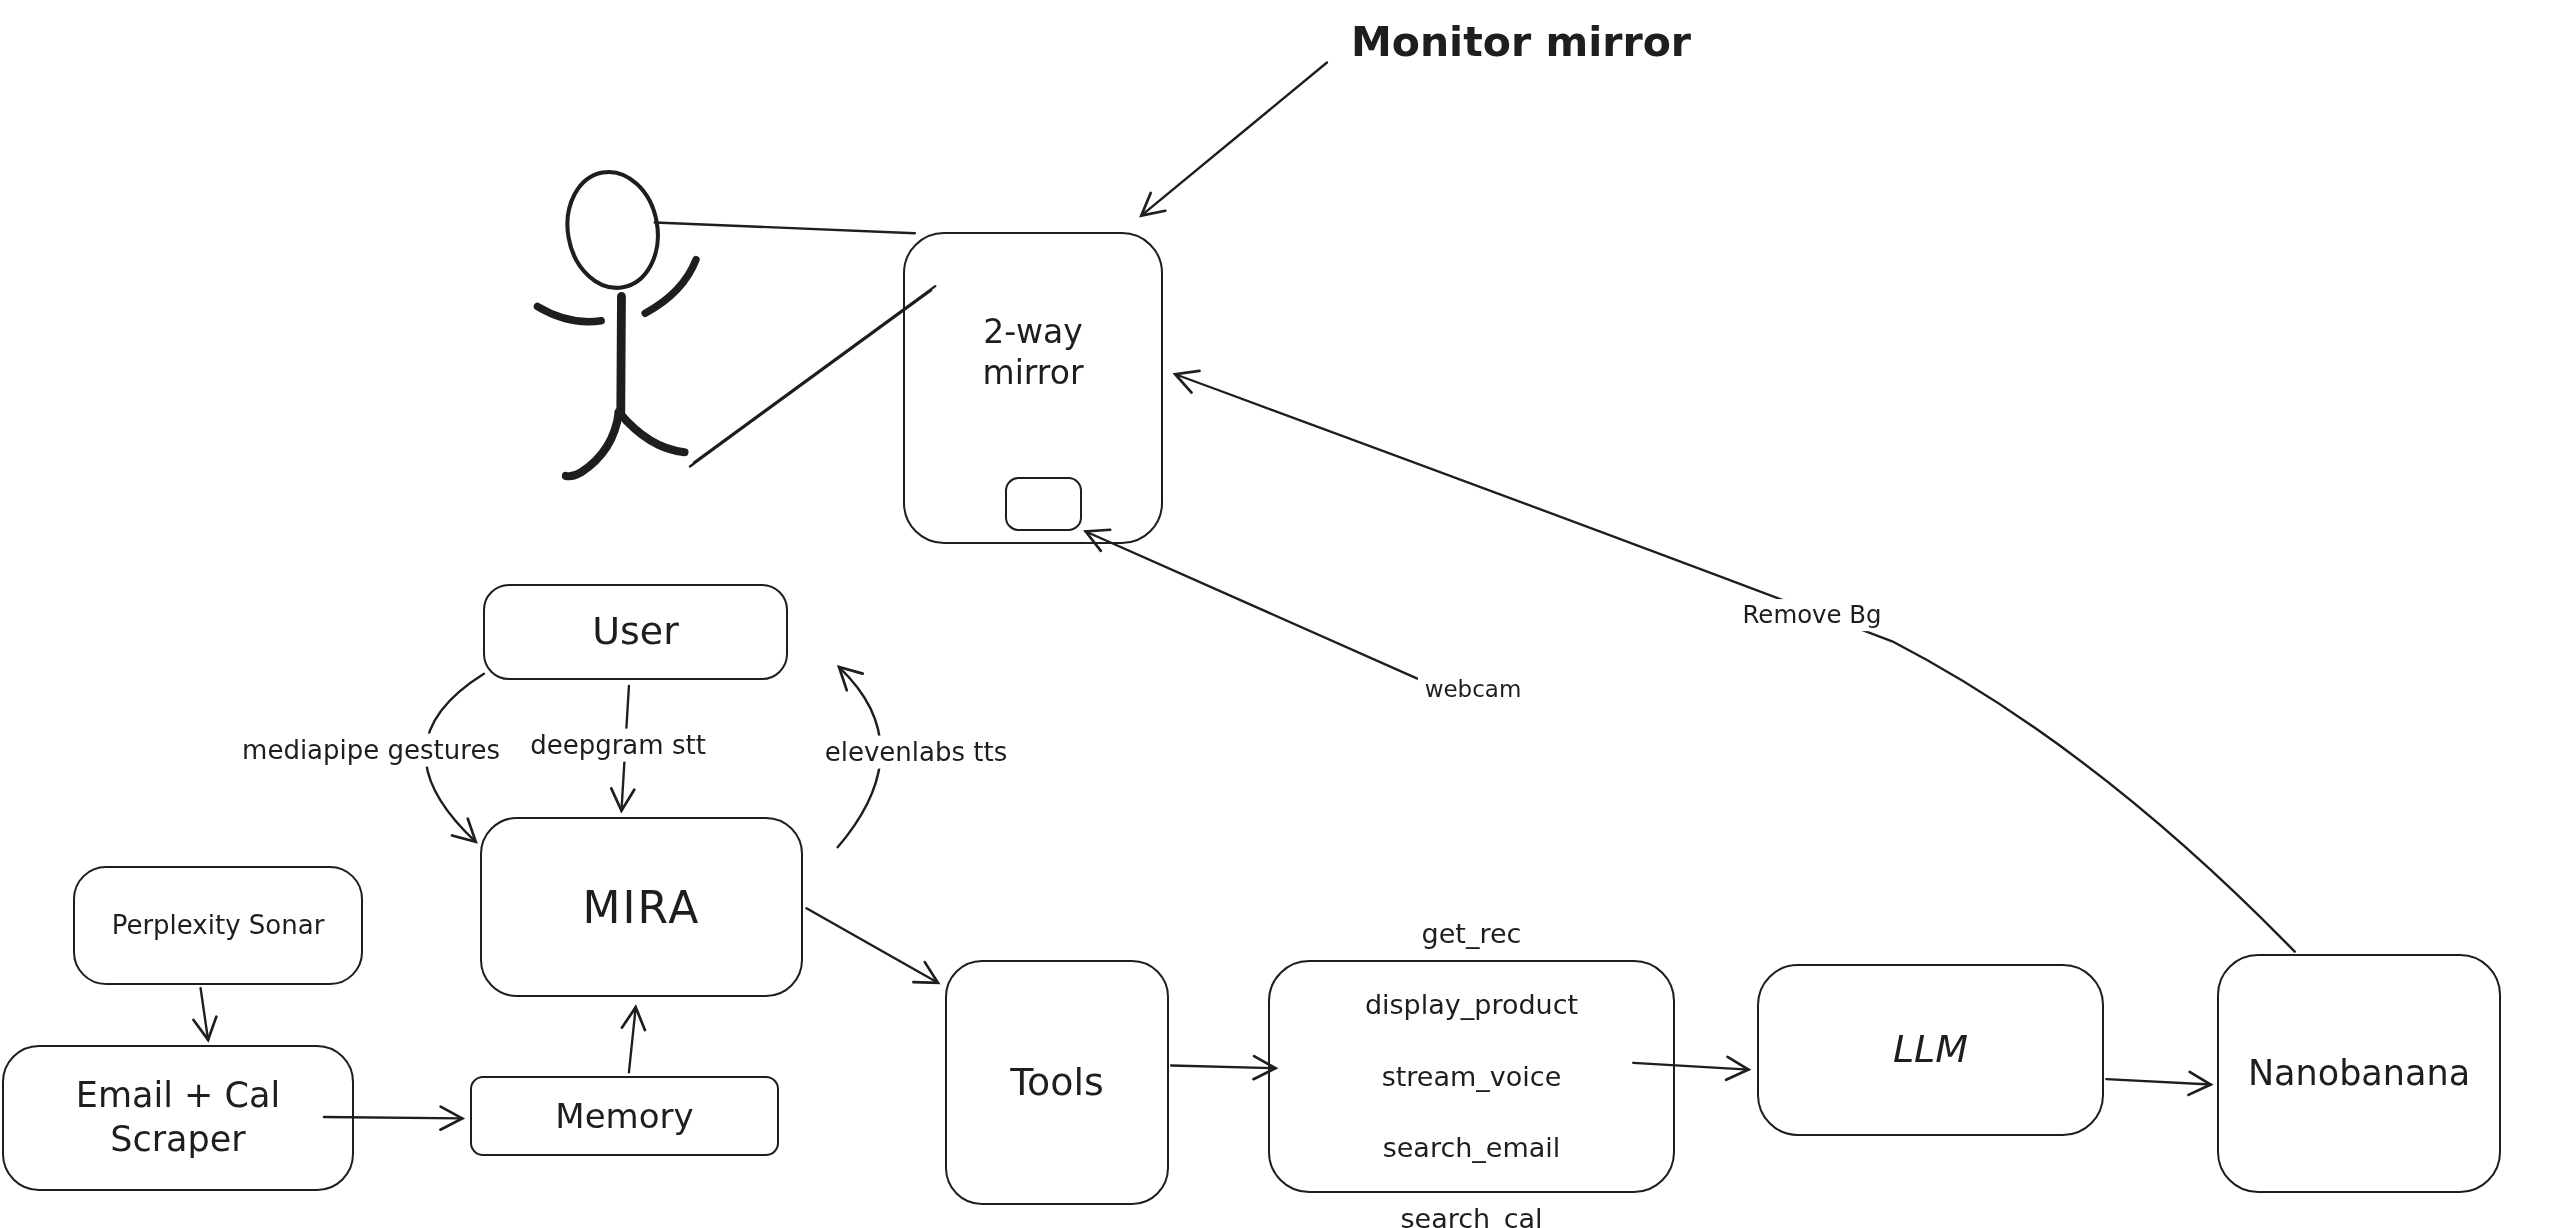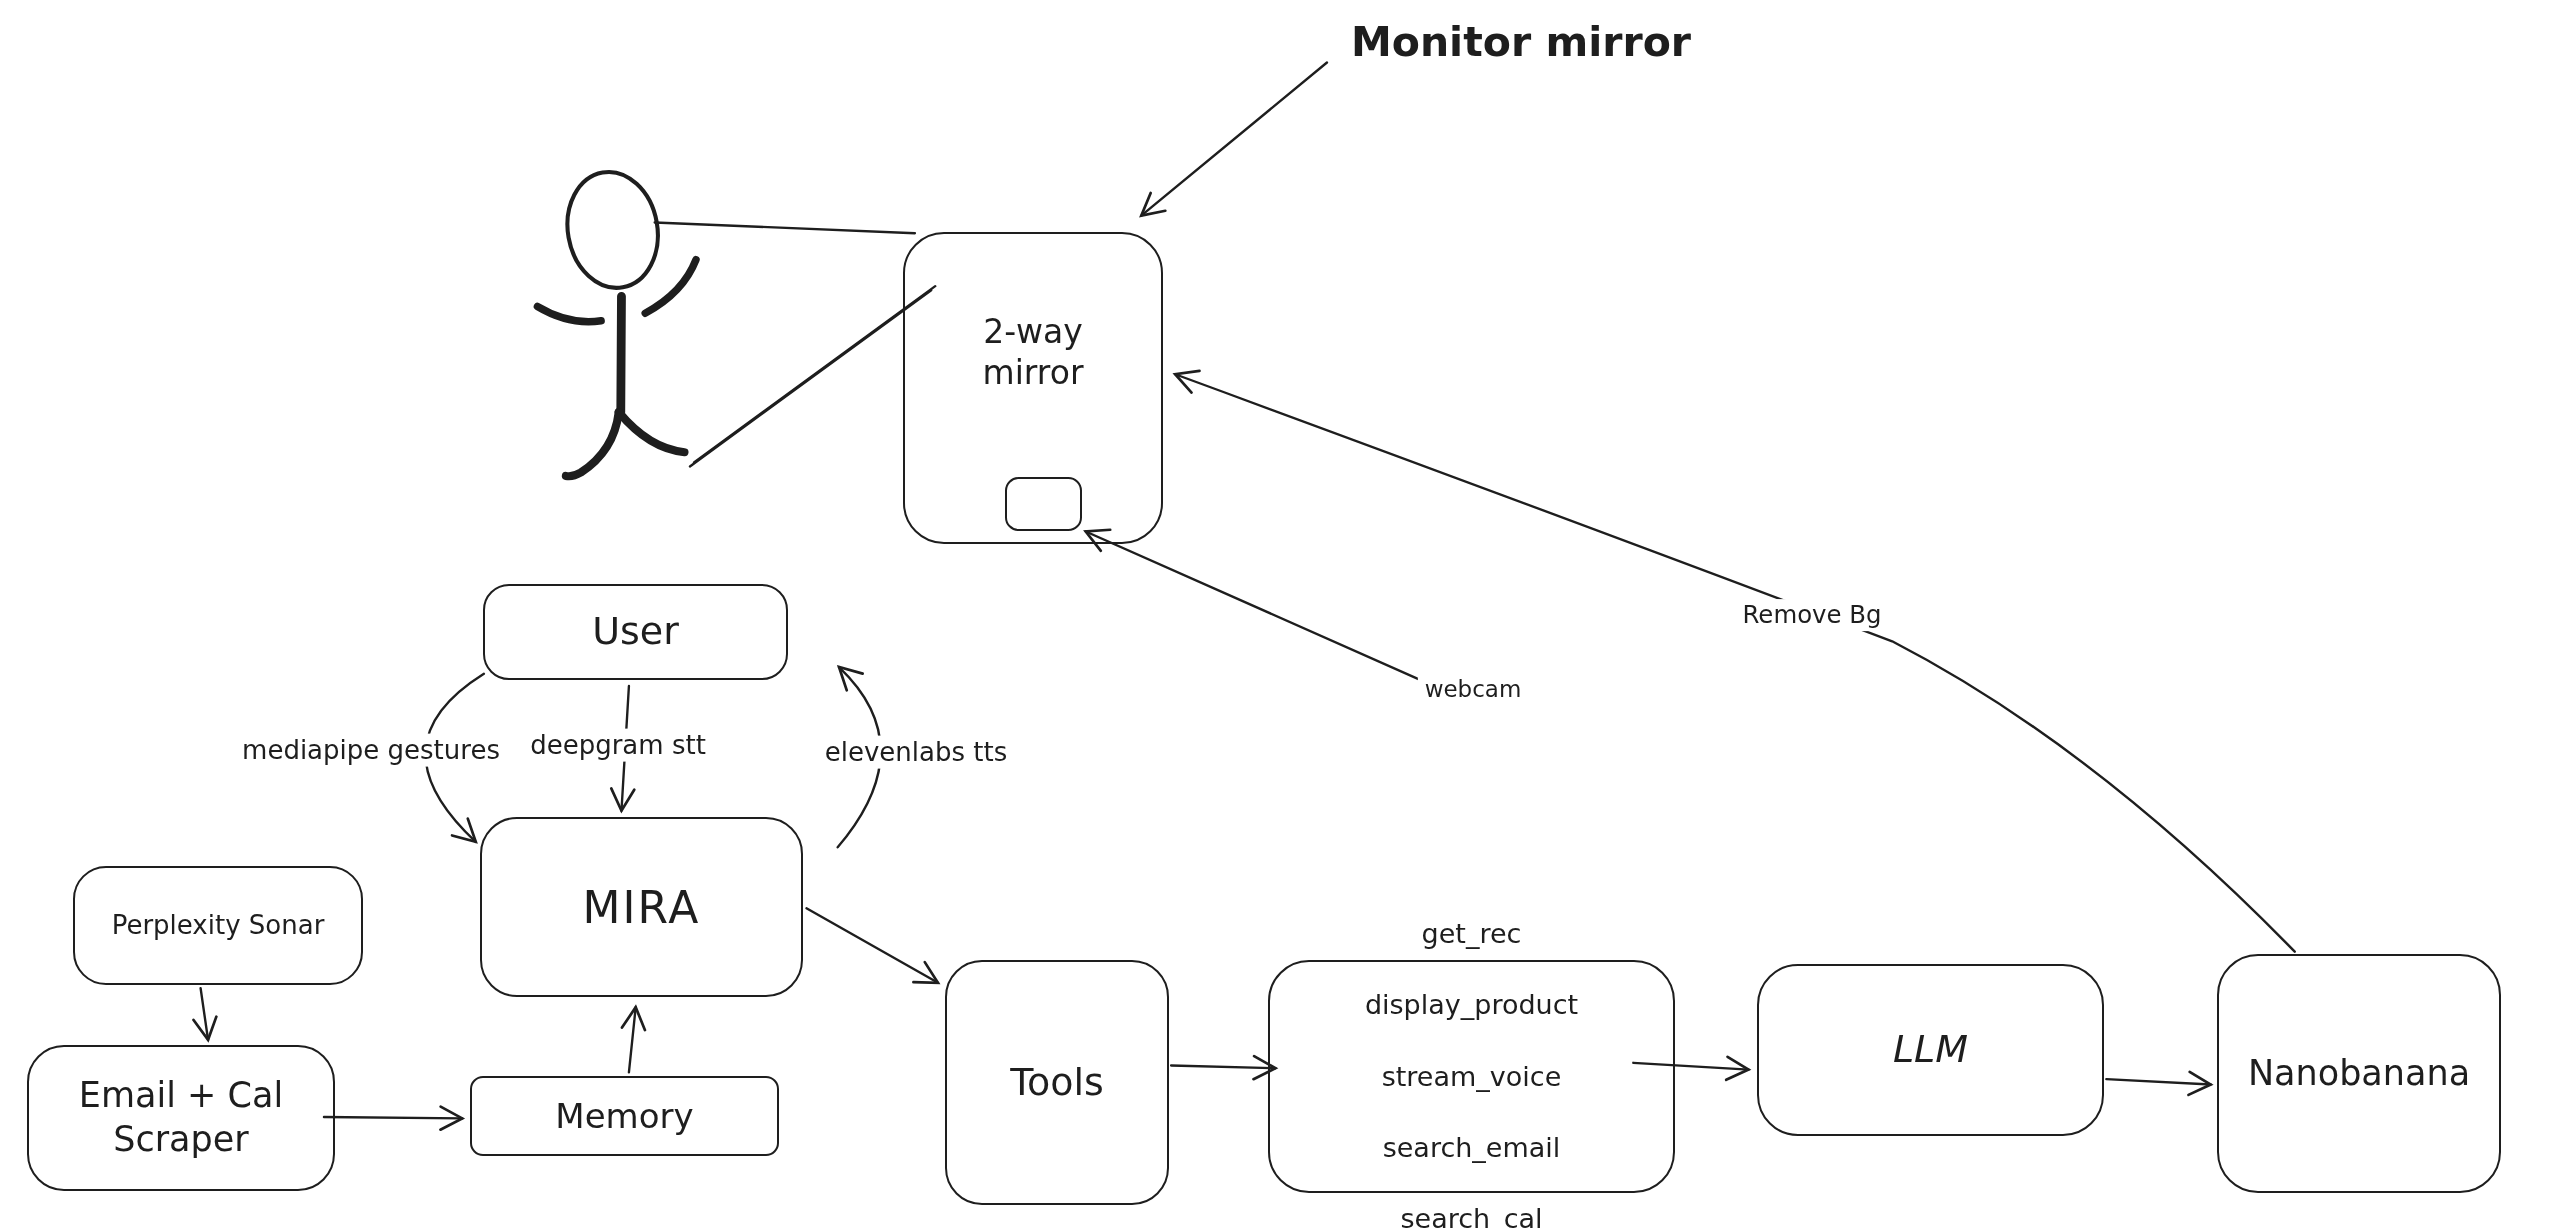--- a/index.html
+++ b/index.html
@@ -55,21 +55,21 @@
   </div>
 
   <div class="node" style="left:480px;top:817px;width:323px;height:180px;border-radius:37px;font-size:44px;letter-spacing:2px;">
     <span>MIRA</span>
   </div>
 
   <div class="node" style="left:49px;top:866px;width:290px;height:119px;border-radius:33px;font-size:26px;margin-left:24px;">
     <span>Perplexity Sonar</span>
   </div>
 
-  <div class="node" style="left:27px;top:1045px;width:308px;height:146px;border-radius:37px;font-size:35px;">
+  <div class="node" style="left:2px;top:1045px;width:352px;height:146px;border-radius:37px;font-size:35px;">
     <span>Email + Cal
 Scraper</span>
   </div>
 
   <div class="node" style="left:470px;top:1076px;width:309px;height:80px;border-radius:13px;font-size:34px;">
     <span>Memory</span>
   </div>
 
   <div class="node" style="left:945px;top:960px;width:224px;height:245px;border-radius:37px;font-size:38px;">
     <span>Tools</span>

